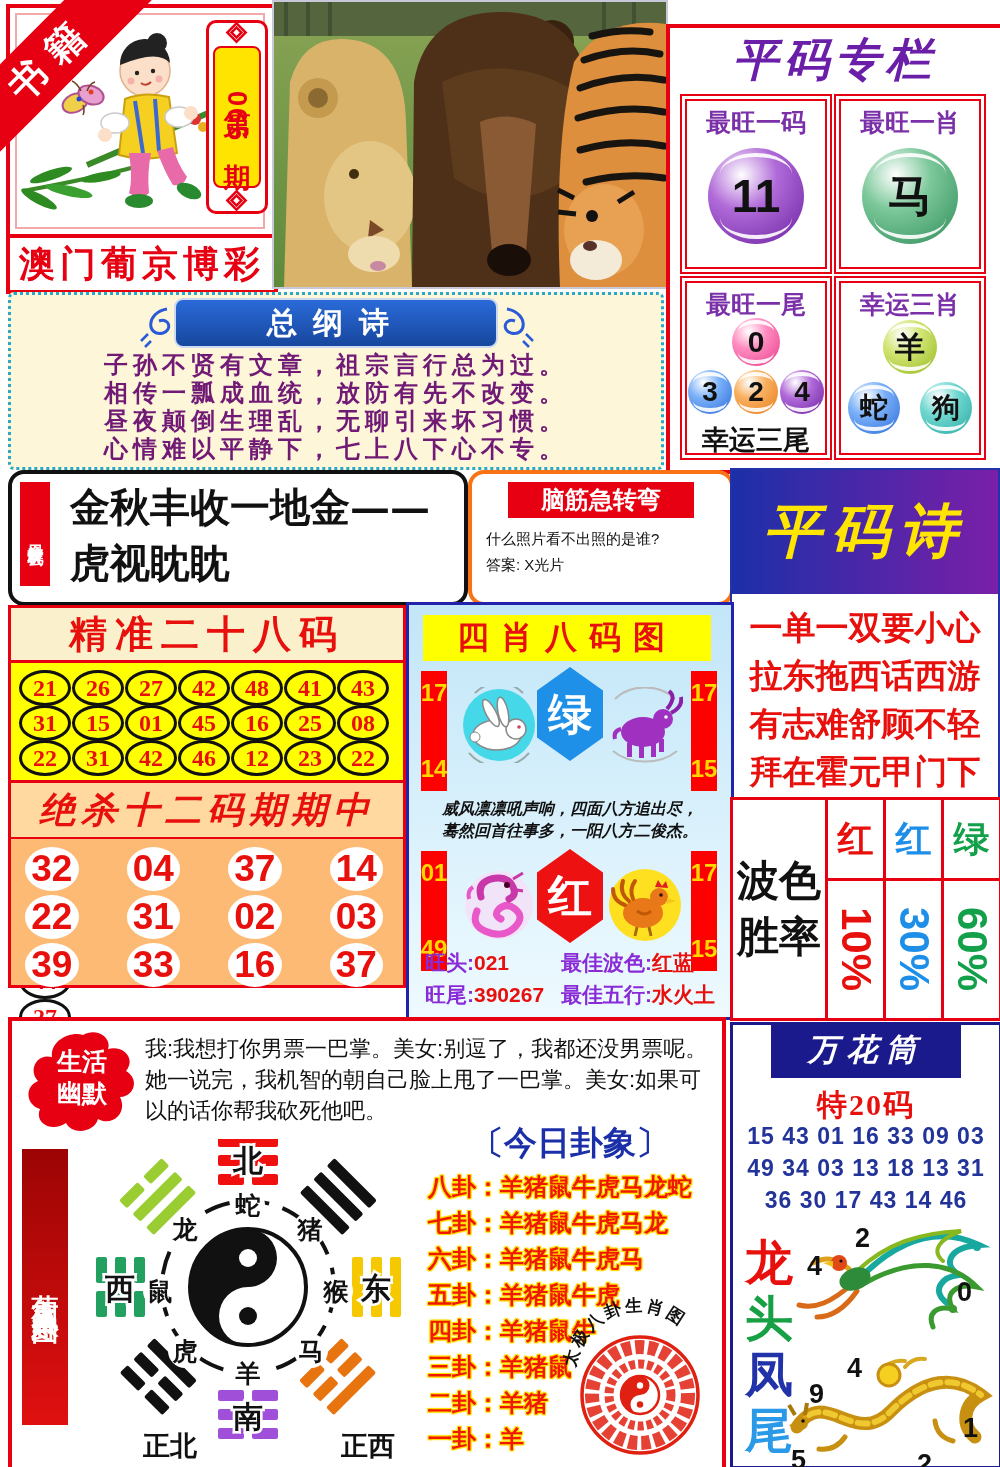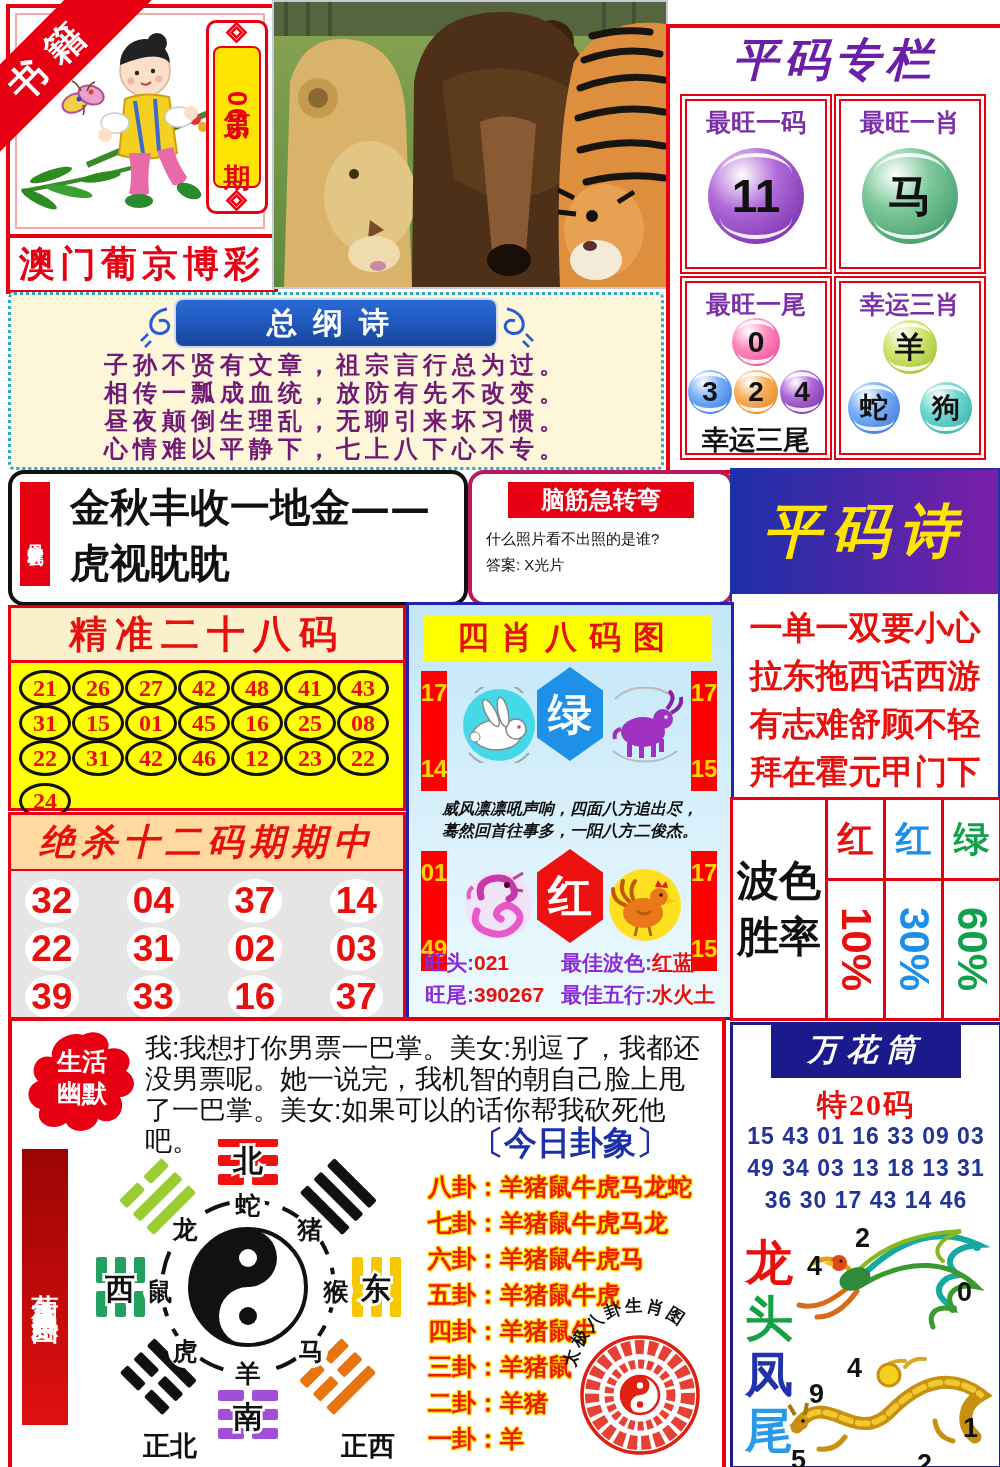--- a/index.html
+++ b/index.html
@@ -47,21 +47,21 @@
   .zg-lines{position:absolute;left:0;top:56px;width:100%;text-align:center;font-weight:bold;font-size:24px;
             letter-spacing:5px;line-height:28px;color:#701a75;}
 
   
   .gp-box{left:8px;top:470px;width:452px;height:128px;background:#fff;border:4px solid #111;border-radius:16px;}
   .gp-strip{position:absolute;left:8px;top:8px;width:30px;height:104px;background:#e60012;
             display:flex;align-items:center;justify-content:center;}
   .gp-strip span{writing-mode:vertical-rl;text-orientation:upright;color:#fff;font-weight:bold;font-size:16px;letter-spacing:1px;}
   .gp-l1{position:absolute;left:58px;top:6px;font-family:"DejaVu Serif",serif;font-weight:bold;font-size:40px;}
   .gp-l2{position:absolute;left:58px;top:62px;font-family:"DejaVu Serif",serif;font-weight:bold;font-size:40px;}
-  .rd-box{left:468px;top:470px;width:258px;height:128px;background:#fff;border:4px solid #be185d;border-radius:16px;}
+  .rd-box{left:468px;top:470px;width:258px;height:128px;background:#fff;border:4px solid #f97316;border-radius:16px;}
   .rd-badge{position:absolute;left:50%;transform:translateX(-50%);top:8px;width:186px;height:36px;background:#e60012;
             color:#fff;font-weight:bold;font-size:24px;}
   .rd-q{position:absolute;left:14px;top:56px;font-size:15px;color:#111;}
   .rd-a{position:absolute;left:14px;top:82px;font-size:15px;color:#111;}
 
   
   .ps-panel{left:730px;top:468px;width:266px;height:330px;background:#fff;border:2px solid #2233aa;}
   .ps-head{position:absolute;left:0;top:0;width:100%;height:124px;
            background:linear-gradient(90deg,#1c2fa8,#7a1fa8);display:flex;align-items:center;justify-content:center;
            color:#ffe500;font-weight:bold;font-size:58px;letter-spacing:10px;font-family:"Liberation Serif",serif;font-style:italic;}
@@ -71,21 +71,21 @@
   
   .jz-box{left:8px;top:605px;width:392px;height:200px;background:#ffff00;border:3px solid #e60012;}
   .jz-head{position:absolute;left:0;top:0;width:100%;height:52px;background:#faf0cc;border-bottom:3px solid #e60012;
            color:#e8100c;font-weight:bold;font-size:38px;letter-spacing:8px;font-family:"Liberation Serif",serif;
            display:flex;align-items:center;justify-content:center;}
   .jz-row{position:absolute;left:8px;width:370px;display:flex;justify-content:space-between;}
   .jz-oval{width:46px;height:30px;border:3px solid #111;border-radius:50%;display:flex;align-items:center;justify-content:center;
            color:#e8100c;font-weight:bold;font-size:24px;font-family:"Liberation Serif",serif;}
 
   
-  .js-box{left:8px;top:812px;width:392px;height:202px;background:#e5e5e5;border:3px solid #e60012;}
+  .js-box{left:8px;top:780px;width:392px;height:202px;background:#fdba74;border:3px solid #e60012;}
   .js-head{position:absolute;left:0;top:0;width:100%;height:54px;background:#ffd9a0;
            color:#e8100c;font-weight:bold;font-size:36px;letter-spacing:6px;font-family:"Liberation Serif",serif;font-style:italic;
            display:flex;align-items:center;justify-content:center;border-bottom:2px solid #e60012;}
   .js-row{position:absolute;left:14px;width:358px;display:flex;justify-content:space-between;gap:48px;}
   .js-oval{width:72px;height:44px;background:#fff;border-radius:50%;display:flex;align-items:center;justify-content:center;
            color:#e8100c;font-weight:bold;font-size:37px;}
 
   
   .sx-box{left:406px;top:602px;width:322px;height:412px;border:3px solid #2222aa;
           background:linear-gradient(180deg,#c2e6f8,#eefaff);}
@@ -107,21 +107,21 @@
               font-weight:bold;font-size:42px;font-family:"Liberation Serif",serif;line-height:56px;border-right:3px solid #e60012;}
   .bose-col{flex:1;display:flex;flex-direction:column;}
   .bose-col + .bose-col{border-left:3px solid #e60012;}
   .bose-head{height:78px;border-bottom:3px solid #e60012;display:flex;align-items:center;justify-content:center;
              font-weight:bold;font-size:36px;font-family:"Liberation Serif",serif;}
   .bose-val{flex:1;display:flex;align-items:center;justify-content:center;font-weight:bold;font-size:42px;}
   .bose-val span{writing-mode:vertical-rl;}
 
   
   .hm-box{left:8px;top:1017px;width:710px;height:446px;background:#fff;border:4px solid #e60012;}
-  .hm-text{position:absolute;left:133px;top:12px;width:565px;font-size:27px;line-height:31px;color:#111;}
+  .hm-text{position:absolute;left:133px;top:12px;width:565px;font-size:22px;line-height:31px;color:#111;}
   .blob-label{position:absolute;left:24px;top:24px;width:92px;text-align:center;color:#fff;font-weight:bold;
               font-size:25px;line-height:32px;z-index:2;}
   .side-banner{position:absolute;left:10px;top:128px;width:46px;height:276px;
                background:linear-gradient(180deg,#9c0404,#e01010);display:flex;align-items:center;justify-content:center;}
   .side-banner span{writing-mode:vertical-rl;text-orientation:upright;color:#fff;font-weight:bold;font-size:27px;letter-spacing:4px;}
   .gx-title{position:absolute;left:408px;top:100px;width:300px;text-align:center;color:#1a2fa8;
             font-weight:bold;font-size:33px;font-family:"Liberation Serif",serif;}
   .gx-item{position:absolute;left:416px;color:#f01800;font-weight:bold;font-size:24px;font-family:"Liberation Serif",serif;
            text-shadow:-1px -1px 0 #ffe000,1px -1px 0 #ffe000,-1px 1px 0 #ffe000,1px 1px 0 #ffe000,0 0 3px #ffd000;}
 

